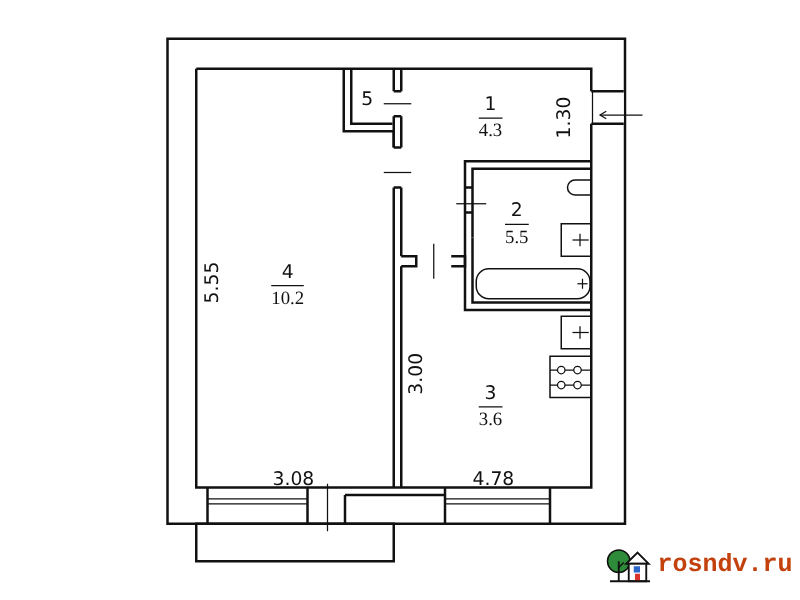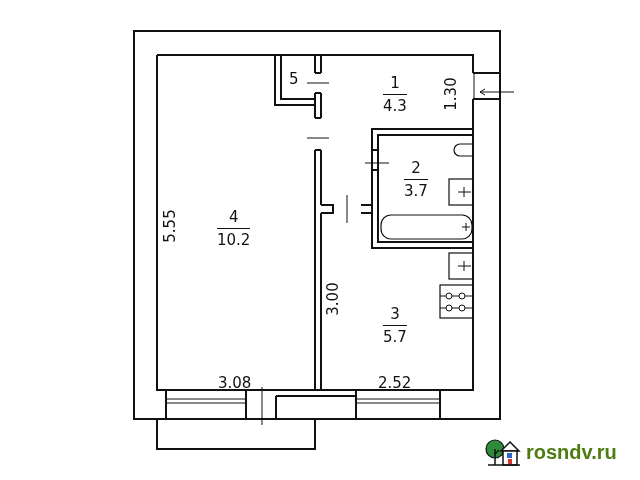--- a/index.html
+++ b/index.html
@@ -1,24 +1,24 @@
 <!DOCTYPE html>
 <html><head>
 <meta charset="utf-8">
 <style>
   html, body { margin:0; padding:0; background:#ffffff; }
   body { width:640px; height:480px; position:relative; overflow:hidden; font-family:"DejaVu Sans", sans-serif; }
   svg.plan { position:absolute; left:0; top:0; }
   .room { position:absolute; text-align:center; font-size:15px; color:#111; }
   .room .num { display:block; padding:0 4px 2px; border-bottom:1.5px solid #111; }
-  .room .area { display:block; padding-top:2px; }
+  .room .area { display:block; padding-top:2px;font-family:Liberation Serif, serif; }
   .dim { position:absolute; font-size:15px; color:#111; white-space:nowrap; }
   .vert { transform:rotate(-90deg); transform-origin:center center; }
   .logo { position:absolute; left:484px; top:437px; display:flex; align-items:center; gap:4px; }
-  .logo-text { font-family:Liberation Sans, sans-serif; font-weight:bold; font-size:20px; color:#4d7c0f; }
+  .logo-text { font-family:Liberation Mono, monospace; font-weight:bold; font-size:20px; color:#c2410c; }
 </style>
 </head>
 <body>
 
 <svg class="plan" width="640" height="480" viewBox="0 0 640 480">
   <g fill="none" stroke="#111" stroke-width="2">
 
     <rect x="134" y="31" width="366" height="388"></rect>
 
     <polyline points="157,55 473,55 473,73"></polyline>
@@ -102,38 +102,38 @@
   <span>5</span>
 </div>
 
 <div class="room" style="left:383px;top:74px;">
   <span class="num">1</span>
   <span class="area">4.3</span>
 </div>
 
 <div class="room" style="left:404px;top:159px;">
   <span class="num">2</span>
-  <span class="area">3.7</span>
+  <span class="area">5.5</span>
 </div>
 
 <div class="room" style="left:383px;top:305px;">
   <span class="num">3</span>
-  <span class="area">5.7</span>
+  <span class="area">3.6</span>
 </div>
 
 <div class="room" style="left:217px;top:208px;">
   <span class="num">4</span>
   <span class="area">10.2</span>
 </div>
 
 <div class="dim vert" style="left:153px;top:217px;">5.55</div>
 <div class="dim vert" style="left:434px;top:85px;">1.30</div>
 <div class="dim vert" style="left:316px;top:290px;">3.00</div>
 <div class="dim" style="left:218px;top:374px;text-align:right;">3.08</div>
-<div class="dim" style="left:378px;top:374px;">2.52</div>
+<div class="dim" style="left:378px;top:374px;">4.78</div>
 
 <div class="logo">
   <svg width="38" height="30" viewBox="0 0 38 30">
     <circle cx="11" cy="12" r="9" fill="#2e8b3a" stroke="#111" stroke-width="1.2"></circle>
     <line x1="11" y1="12" x2="11" y2="28" stroke="#111" stroke-width="1.5"></line>
     <line x1="11" y1="17" x2="15" y2="13" stroke="#111" stroke-width="1.2"></line>
     <polygon points="17,14 26,5 35,14" fill="#fff" stroke="#111" stroke-width="1.5"></polygon>
     <rect x="19" y="14" width="14" height="14" fill="#fff" stroke="#111" stroke-width="1.5"></rect>
     <rect x="23" y="16" width="5" height="5" fill="#2a66c9"></rect>
     <rect x="24" y="22" width="4" height="6" fill="#d9342b"></rect>

